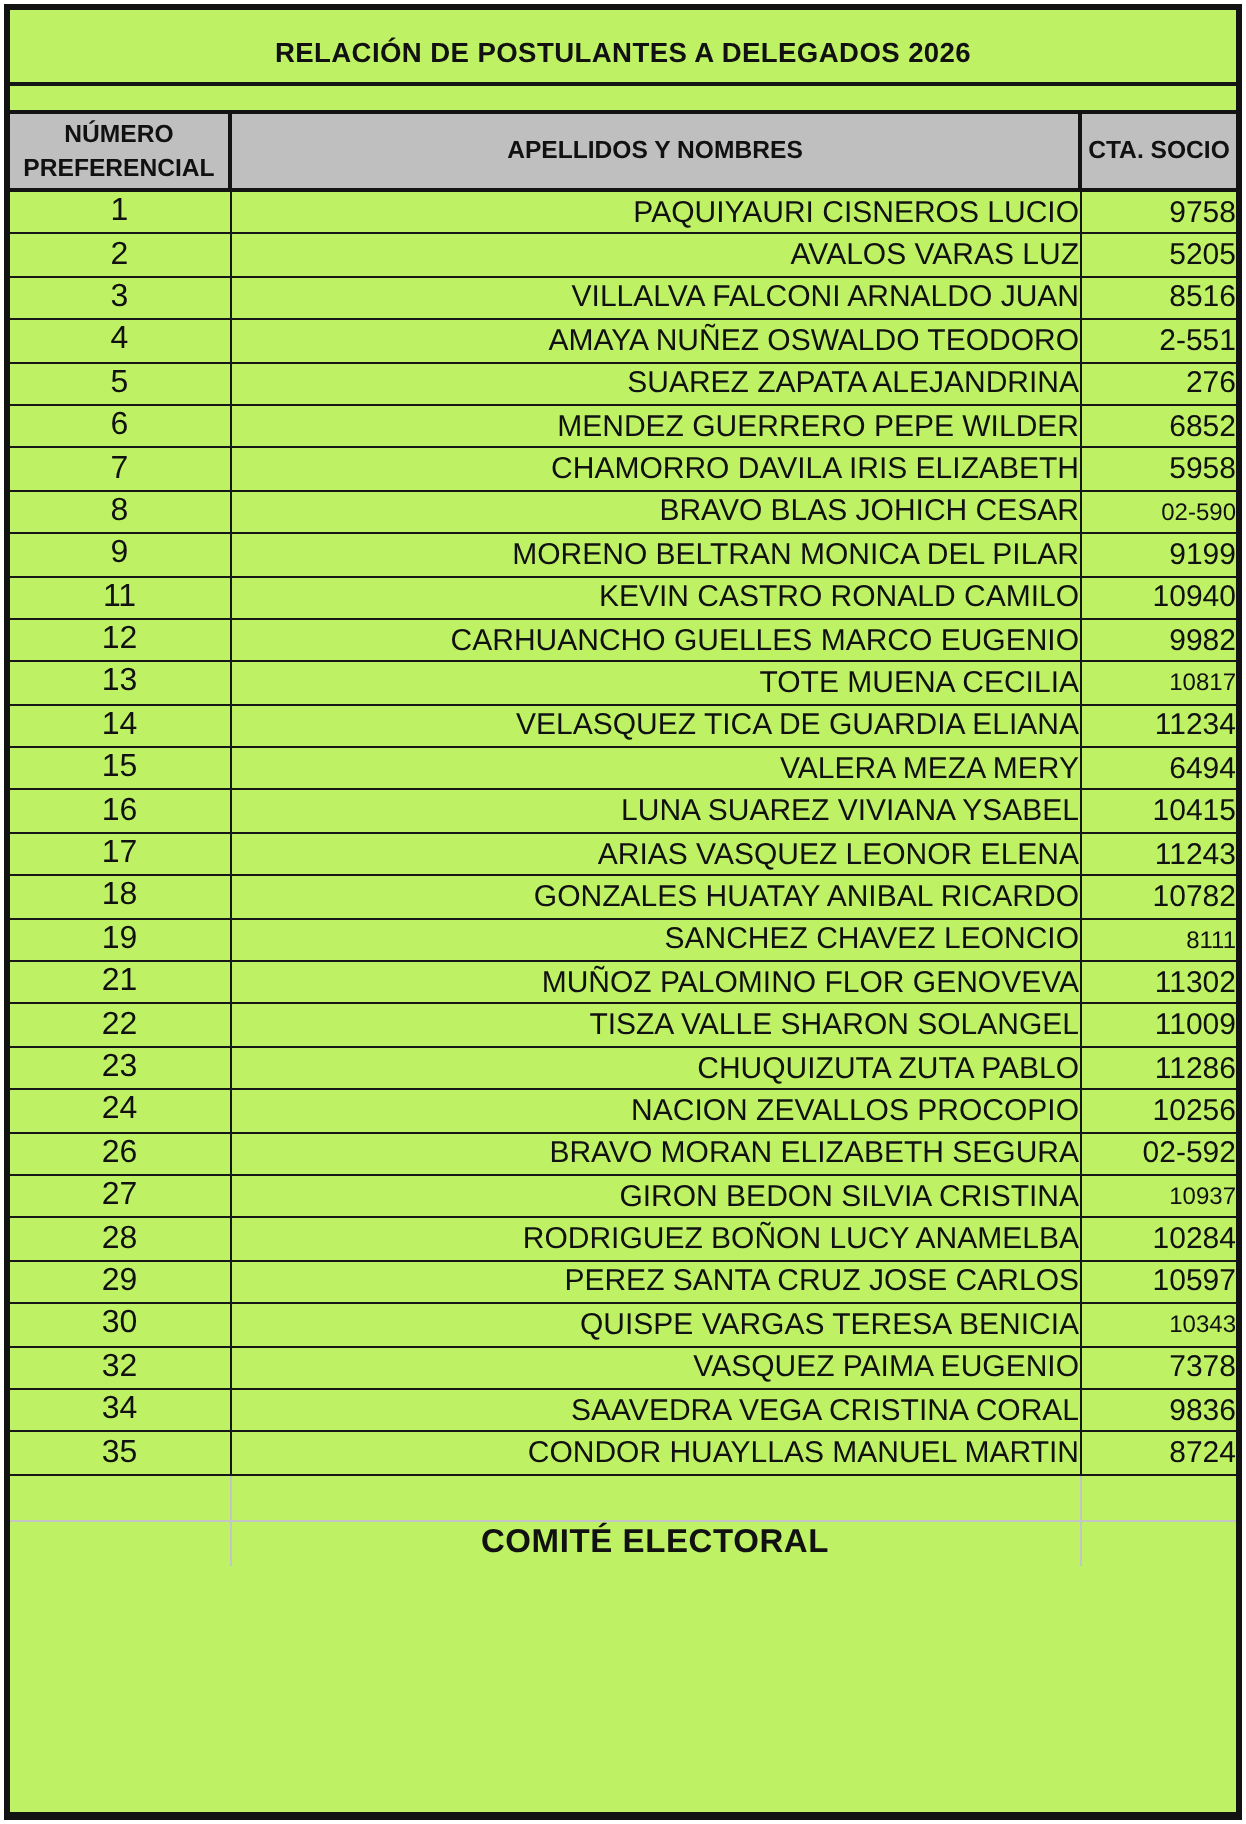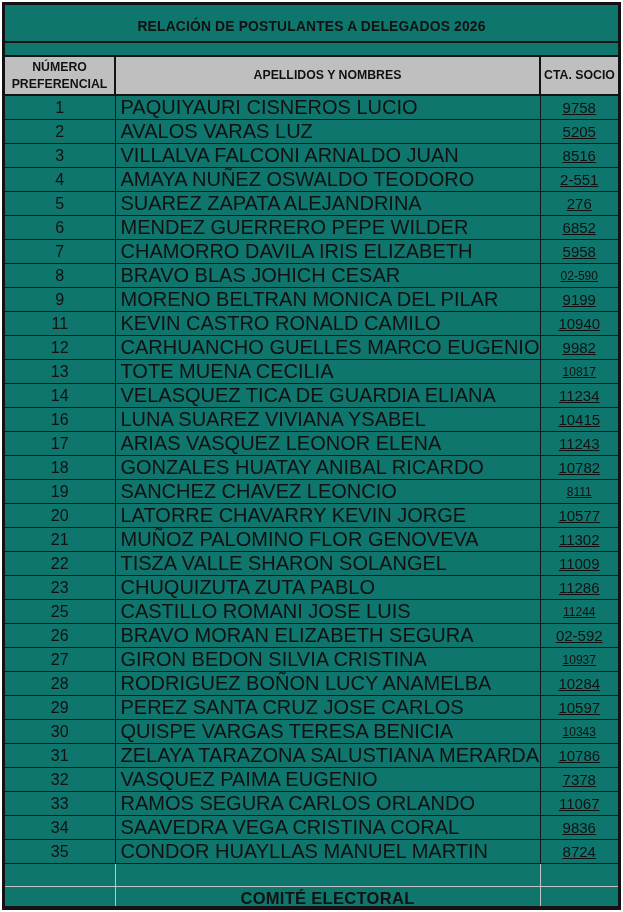--- a/index.html
+++ b/index.html
@@ -12,21 +12,21 @@
   .sheet {
     box-sizing: border-box;
     margin: 2px;
     width: 619px;
     height: 908px;
     border: 3px solid #121212;
     border-bottom-width: 4px;
     display: flex;
     flex-direction: column;
     overflow: hidden;
-    background: #0f766e;
+    background: #bef264;
   }
   .title-row {
     flex: none;
     height: 38px;
     box-sizing: border-box;
     border-bottom: 2px solid #161616;
     display: flex;
     align-items: center;
     justify-content: center;
     font-weight: bold;
@@ -55,22 +55,22 @@
     padding: 0 2px;
   }
   tbody td {
     border: 1.6px solid #161616;
     height: 20.4px;
     padding: 0;
     vertical-align: middle;
     overflow: hidden;
   }
   td.num  { text-align: center; font-size: 16px; }
-  td.name { text-align: left; padding-left: 5px; font-size: 20px; white-space: nowrap; }
-  td.cta  { text-align: center; font-size: 15px; text-decoration: underline; }
+  td.name { text-align: right; padding-left: 5px; font-size: 15px; white-space: nowrap; }
+  td.cta  { text-align: right; font-size: 15px; }
   td.cta.small { font-size: 12px; }
   tfoot td { padding: 0; vertical-align: middle; }
   tr.empty-row td {
     height: 22px;
     border: 1px solid #c4c4c4;
     border-top: 1.6px solid #161616;
   }
   tr.footer-row td {
     height: 22px;
     border: 1px solid #c4c4c4;
@@ -168,63 +168,63 @@
           <td class="num">13</td>
           <td class="name">TOTE MUENA CECILIA</td>
           <td class="cta small">10817</td>
         </tr>
         <tr>
           <td class="num">14</td>
           <td class="name">VELASQUEZ TICA DE GUARDIA ELIANA</td>
           <td class="cta">11234</td>
         </tr>
         <tr>
+          <td class="num">15</td>
+          <td class="name">VALERA MEZA MERY</td>
+          <td class="cta">6494</td>
+        </tr>
+        <tr>
           <td class="num">16</td>
           <td class="name">LUNA SUAREZ VIVIANA YSABEL</td>
           <td class="cta">10415</td>
         </tr>
         <tr>
           <td class="num">17</td>
           <td class="name">ARIAS VASQUEZ LEONOR ELENA</td>
           <td class="cta">11243</td>
         </tr>
         <tr>
           <td class="num">18</td>
           <td class="name">GONZALES HUATAY ANIBAL RICARDO</td>
           <td class="cta">10782</td>
         </tr>
         <tr>
           <td class="num">19</td>
           <td class="name">SANCHEZ CHAVEZ LEONCIO</td>
           <td class="cta small">8111</td>
         </tr>
         <tr>
-          <td class="num">20</td>
-          <td class="name">LATORRE CHAVARRY KEVIN JORGE</td>
-          <td class="cta">10577</td>
-        </tr>
-        <tr>
           <td class="num">21</td>
           <td class="name">MUÑOZ PALOMINO FLOR GENOVEVA</td>
           <td class="cta">11302</td>
         </tr>
         <tr>
           <td class="num">22</td>
           <td class="name">TISZA VALLE SHARON SOLANGEL</td>
           <td class="cta">11009</td>
         </tr>
         <tr>
           <td class="num">23</td>
           <td class="name">CHUQUIZUTA ZUTA PABLO</td>
           <td class="cta">11286</td>
         </tr>
         <tr>
-          <td class="num">25</td>
-          <td class="name">CASTILLO ROMANI JOSE LUIS</td>
-          <td class="cta small">11244</td>
+          <td class="num">24</td>
+          <td class="name">NACION ZEVALLOS PROCOPIO</td>
+          <td class="cta">10256</td>
         </tr>
         <tr>
           <td class="num">26</td>
           <td class="name">BRAVO MORAN ELIZABETH SEGURA</td>
           <td class="cta">02-592</td>
         </tr>
         <tr>
           <td class="num">27</td>
           <td class="name">GIRON BEDON SILVIA CRISTINA</td>
           <td class="cta small">10937</td>
@@ -238,33 +238,23 @@
           <td class="num">29</td>
           <td class="name">PEREZ SANTA CRUZ JOSE CARLOS</td>
           <td class="cta">10597</td>
         </tr>
         <tr>
           <td class="num">30</td>
           <td class="name">QUISPE VARGAS TERESA BENICIA</td>
           <td class="cta small">10343</td>
         </tr>
         <tr>
-          <td class="num">31</td>
-          <td class="name">ZELAYA TARAZONA SALUSTIANA MERARDA</td>
-          <td class="cta">10786</td>
-        </tr>
-        <tr>
           <td class="num">32</td>
           <td class="name">VASQUEZ PAIMA EUGENIO</td>
           <td class="cta">7378</td>
-        </tr>
-        <tr>
-          <td class="num">33</td>
-          <td class="name">RAMOS SEGURA CARLOS ORLANDO</td>
-          <td class="cta">11067</td>
         </tr>
         <tr>
           <td class="num">34</td>
           <td class="name">SAAVEDRA VEGA CRISTINA CORAL</td>
           <td class="cta">9836</td>
         </tr>
         <tr>
           <td class="num">35</td>
           <td class="name">CONDOR HUAYLLAS MANUEL MARTIN</td>
           <td class="cta">8724</td>

